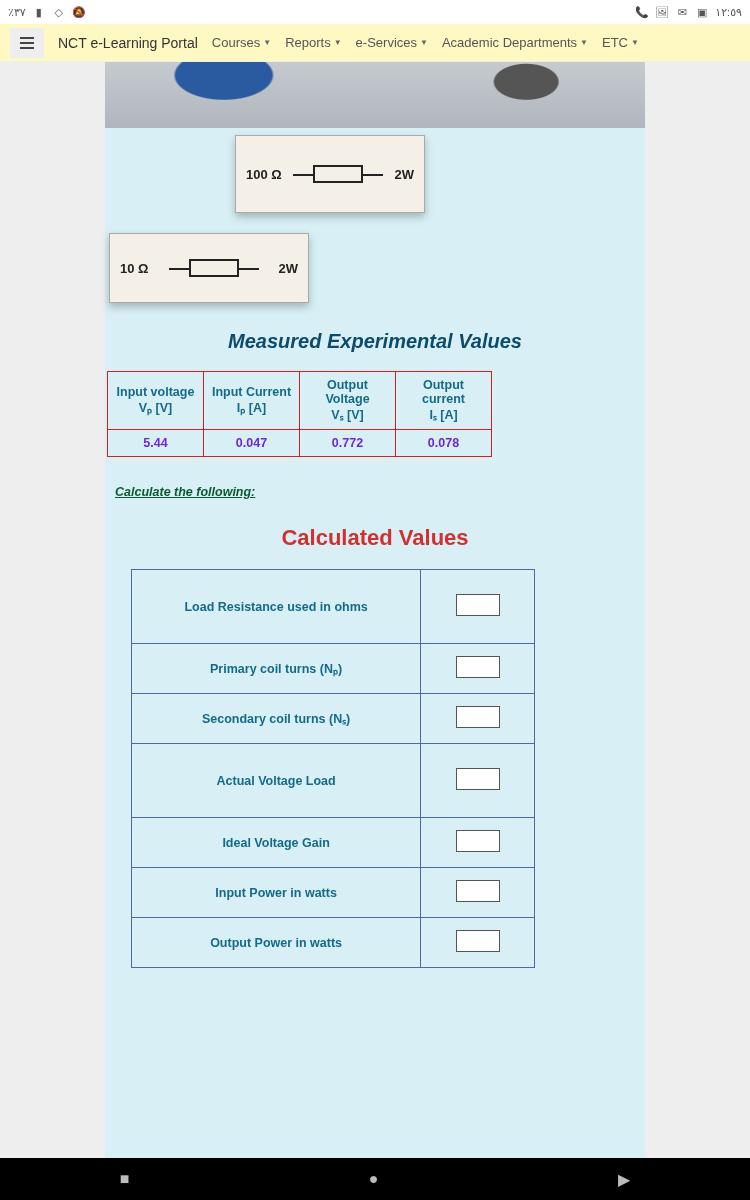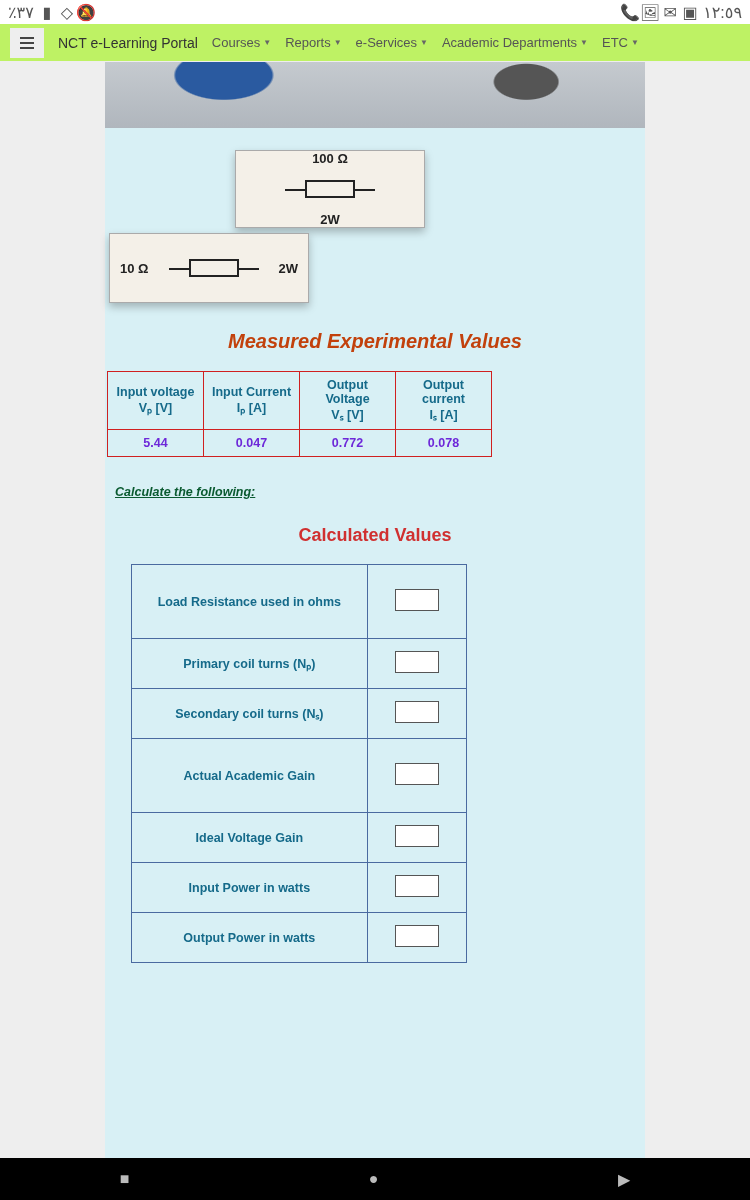--- a/index.html
+++ b/index.html
@@ -14,30 +14,30 @@
   }
 
   
   .status-bar {
     height: 24px;
     background: #fff;
     display: flex;
     align-items: center;
     justify-content: space-between;
     padding: 0 8px;
-    font-size: 16px;
+    font-size: 11px;
     color: #555;
   }
   .status-bar .left, .status-bar .right { display: flex; gap: 6px; align-items: center; }
   .status-bar .ico { width: 14px; height: 14px; display: inline-flex; align-items: center; justify-content: center; }
 
   
   .app-header {
     height: 38px;
-    background: #bef264;
+    background: #fef9c3;
     border-bottom: 1px solid #eee;
     display: flex;
     align-items: center;
     padding: 0 10px;
     gap: 14px;
     font-size: 13px;
     color: #555;
   }
   .hamburger {
     width: 34px; height: 30px;
@@ -95,37 +95,37 @@
   .resistor .symbol {
     width: 50px; height: 18px;
     border: 2px solid #222;
     position: relative;
   }
   .resistor .symbol::before, .resistor .symbol::after {
     content: ""; position: absolute; top: 50%; width: 22px; height: 2px; background: #222;
   }
   .resistor .symbol::before { left: -22px; }
   .resistor .symbol::after  { right: -22px; }
-  .res1 { left: 130px; top: 22px;  width: 190px; height: 78px; flex-direction: column; }
+  .res1 { left: 130px; top: 7px;  width: 190px; height: 78px; }
   .res2 { left: 4px;   top: 105px; width: 200px; height: 70px; }
 
   .note-line {
     margin: 14px 0 0 10px;
     font-style: italic;
     font-weight: bold;
     font-size: 12.5px;
     color: #0a5a30;
     text-decoration: underline;
   }
 
   .sect-title {
     text-align: center;
     font-style: italic;
     font-weight: bold;
-    color: #c2410c;
+    color: #0c4a6e;
     font-size: 20px;
     margin: 22px 0 18px;
   }
 
   
   .meas-table {
     border-collapse: collapse;
     margin: 0 2px;
     font-size: 12.5px;
   }
@@ -135,29 +135,29 @@
     padding: 6px 4px;
     width: 96px;
   }
   .meas-table th { color: #156a8a; font-weight: bold; }
   .meas-table td { color: #6d28d9; font-weight: bold; }
 
   .calc-title {
     text-align: center;
     font-weight: bold;
     color: #d03030;
-    font-size: 18px;
+    font-size: 22px;
     margin: 26px 0 18px;
   }
 
   
   .calc-table {
     border-collapse: collapse;
     margin: 0 26px;
-    width: 336px;
+    width: 404px;
     font-size: 12.5px;
   }
   .calc-table td {
     border: 1.2px solid #4a6aa0;
     padding: 12px 6px;
     text-align: center;
     font-weight: bold;
     color: #156a8a;
   }
   .calc-table td:first-child { width: 290px; }
@@ -279,21 +279,21 @@
           </tr>
       <tr>
             <td>Primary coil turns (Nₚ)</td>
           <td><span class="ans-box"></span></td>
           </tr>
       <tr>
             <td>Secondary coil turns (Nₛ)</td>
           <td><span class="ans-box"></span></td>
           </tr>
       <tr>
-            <td class="tall">Actual Academic Gain</td>
+            <td class="tall">Actual Voltage Load</td>
           <td class="tall"><span class="ans-box"></span></td>
           </tr>
       <tr>
             <td>Ideal Voltage Gain</td>
           <td><span class="ans-box"></span></td>
           </tr>
       <tr>
             <td>Input Power in watts</td>
           <td><span class="ans-box"></span></td>
           </tr>

